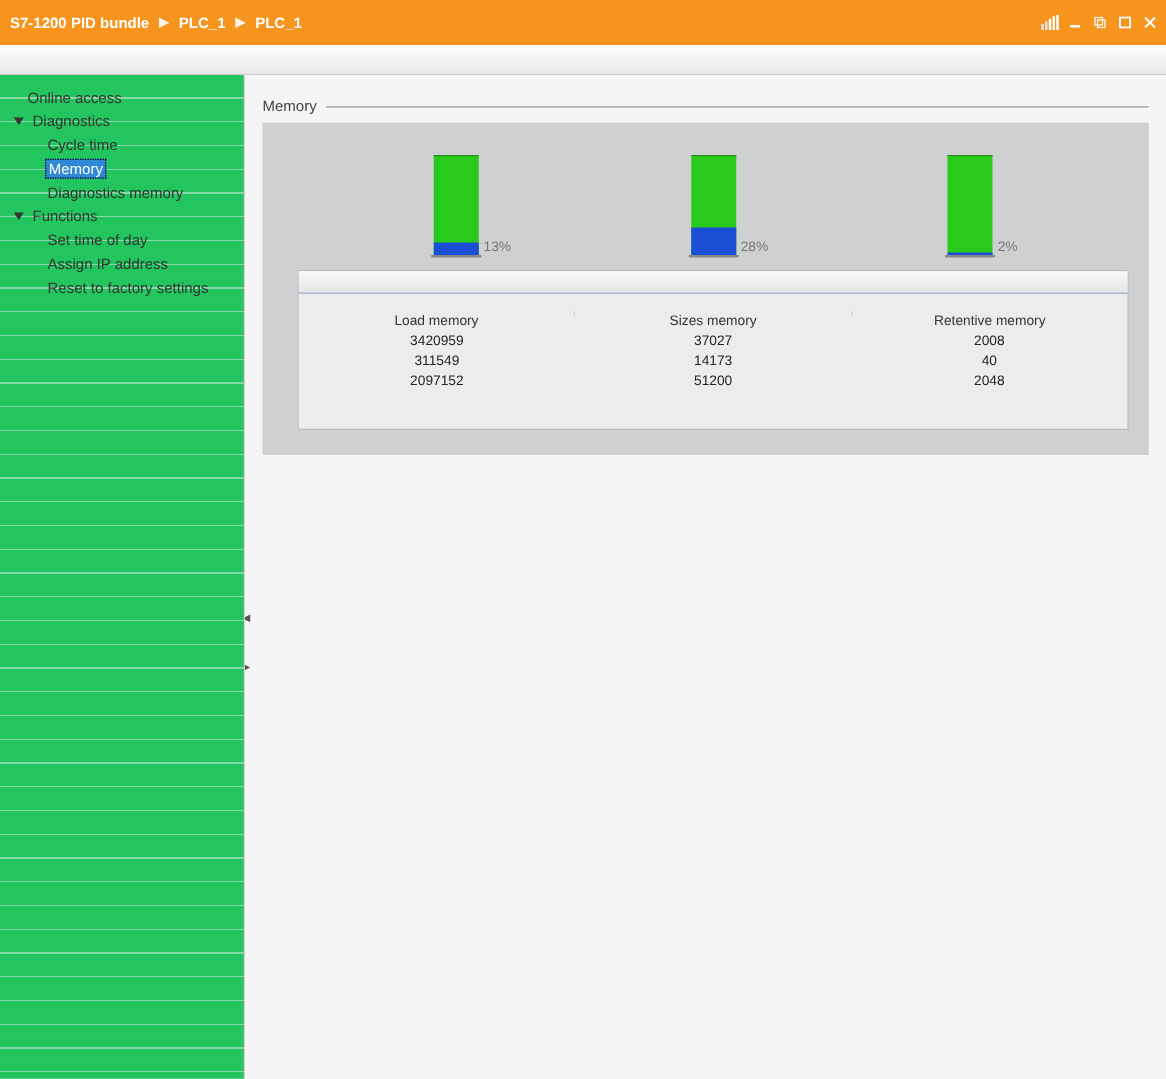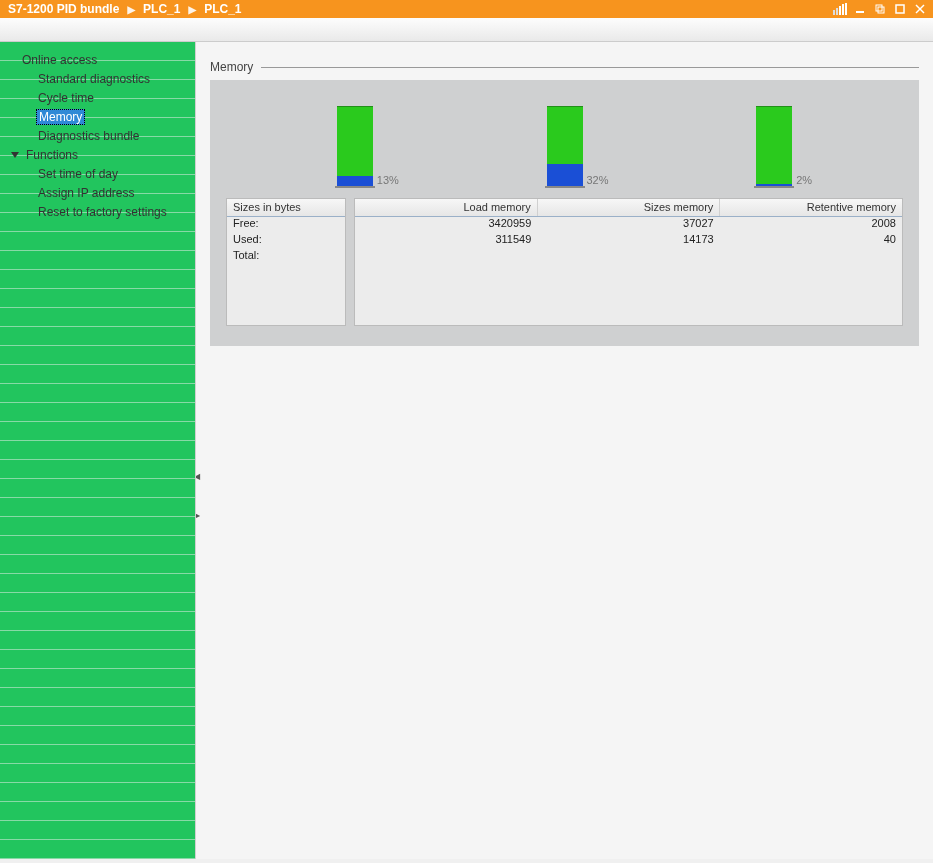--- a/index.html
+++ b/index.html
@@ -6,21 +6,21 @@
   html, body {
     margin: 0; padding: 0;
     width: 933px; height: 863px;
     font-family: Tahoma, Arial, sans-serif;
     font-size: 12px;
     background: #f0f0f0;
     overflow: hidden;
     color: #333;
   }
   .titlebar {
-    height: 18px;
+    height: 36px;
     background: #f7941e;
     color: #fff;
     display: flex;
     align-items: center;
     padding: 0 6px;
     font-size: 12px;
     font-weight: bold;
   }
   .crumb { margin: 0 2px; }
   .crumb-sep { margin: 0 6px; font-size: 10px; opacity: .9; }
@@ -103,21 +103,21 @@
   }
   .panel-title-row {
     display:flex; align-items:center;
     margin: 18px 14px 6px 14px;
   }
   .panel-title { color:#444; font-size:12px; margin-right:8px; }
   .panel-title-line { flex:1; height:1px; background:#999; }
   .memory-panel {
     margin: 0 14px;
     background:#cfd0d1;
-    padding: 12px 16px 20px 16px;
+    padding: 12px 16px 20px 28px;
   }
   .charts-row {
     display:flex;
     justify-content:space-around;
     margin: 14px 24px 12px 24px;
   }
   .chart-cell {
     flex:1;
     display:flex;
     flex-direction:column;
@@ -169,21 +169,21 @@
   .th:last-child{border-right:none;}
   .th.left-align{text-align:left;}
   .tbody { }
   .tr { display:flex; font-size:11px; height:16px; }
   .td {
     flex:1; padding:0 6px; text-align:right;
     color:#222;
   }
   .td.left-align{text-align:left;}
   .tbl.left .th, .tbl.left .td { text-align:left; }
-  .tbl.right .th, .tbl.right .td { text-align:right; }
+  .tbl.right .th, .tbl.right .td { text-align:center;margin-top:32px; }
   .tbl .tbody { padding-bottom: 60px; }
 </style>
 </head>
 <body>
 
 <div class="titlebar">
   <span class="crumb">S7-1200 PID bundle</span>
   <span class="crumb-sep">▶</span>
   <span class="crumb">PLC_1</span>
   <span class="crumb-sep">▶</span>
@@ -224,31 +224,36 @@
 
 <div class="toolbar-strip"></div>
 
 <div class="body">
   <div class="sidebar">
     <div class="lines"></div>
     <div class="tree" id="tree">
         <div class="tree-item level0">
           <span class="label">Online access</span>
         </div>
-        <div class="tree-item level2">
-          <span class="label">Standard diagnostics</span>
+        <div class="tree-item level1">
+          <span class="caret">
+            <svg width="10" height="10">
+              <polygon points="1,2 9,2 5,8" fill="#333"></polygon>
+            </svg>
+          </span>
+          <span class="label">Diagnostics</span>
         </div>
         <div class="tree-item level2">
           <span class="label">Cycle time</span>
         </div>
         <div class="tree-item level2 selected">
           <span class="label">Memory</span>
         </div>
         <div class="tree-item level2">
-          <span class="label">Diagnostics bundle</span>
+          <span class="label">Diagnostics memory</span>
         </div>
         <div class="tree-item level1">
           <span class="caret">
             <svg width="10" height="10">
               <polygon points="1,2 9,2 5,8" fill="#333"></polygon>
             </svg>
           </span>
           <span class="label">Functions</span>
         </div>
         <div class="tree-item level2">
@@ -282,64 +287,53 @@
               <div class="used" style="height: 13%;"></div>
               <div class="baseline"></div>
             </div>
             <div class="pct-label">13%</div>
           </div>
           <div class="chart-cell">
             <div class="barbox">
               <div class="used" style="height: 28%;"></div>
               <div class="baseline"></div>
             </div>
-            <div class="pct-label">32%</div>
+            <div class="pct-label">28%</div>
           </div>
           <div class="chart-cell">
             <div class="barbox">
               <div class="used" style="height: 2%;"></div>
               <div class="baseline"></div>
             </div>
             <div class="pct-label">2%</div>
           </div>
         </div>
 
       <div class="tables-row">
-        <div class="tbl left">
-          <div class="thead">
-            <div class="th left-align">Sizes in bytes</div>
-          </div>
-          <div class="tbody" id="labels-body">
-              <div class="tr">
-                <div class="td left-align">Free:</div>
-              </div>
-              <div class="tr">
-                <div class="td left-align">Used:</div>
-              </div>
-              <div class="tr">
-                <div class="td left-align">Total:</div>
-              </div>
-            </div>
-        </div>
         <div class="tbl right">
           <div class="thead" id="cols-head">
               <div class="th">Load memory</div>
               <div class="th">Sizes memory</div>
               <div class="th">Retentive memory</div>
             </div>
           <div class="tbody" id="values-body">
               <div class="tr">
                 <div class="td">3420959</div>
                 <div class="td">37027</div>
                 <div class="td">2008</div>
               </div>
               <div class="tr">
                 <div class="td">311549</div>
                 <div class="td">14173</div>
                 <div class="td">40</div>
               </div>
+              <div class="tr">
+                <div class="td">2097152</div>
+                <div class="td">51200</div>
+                <div class="td">2048</div>
+              </div>
             </div>
         </div>
       </div>
 
     </div>
   </div>
 </div>
 
 </body></html>

